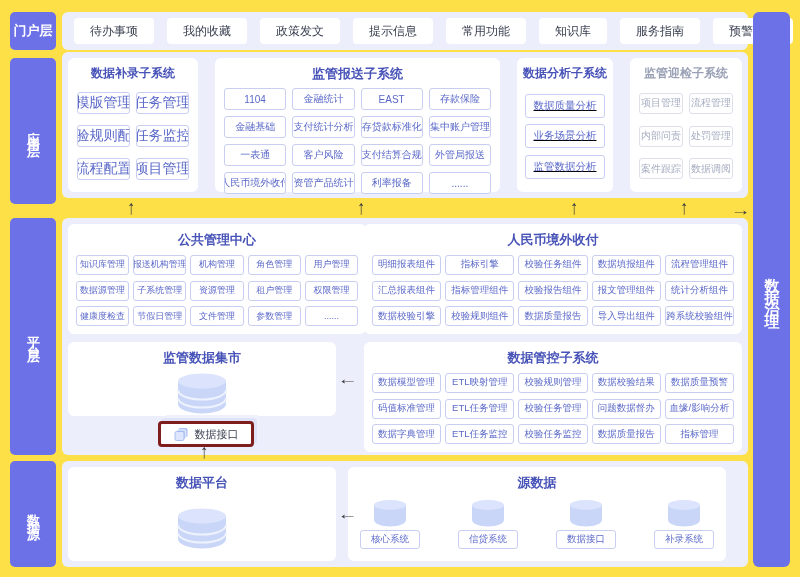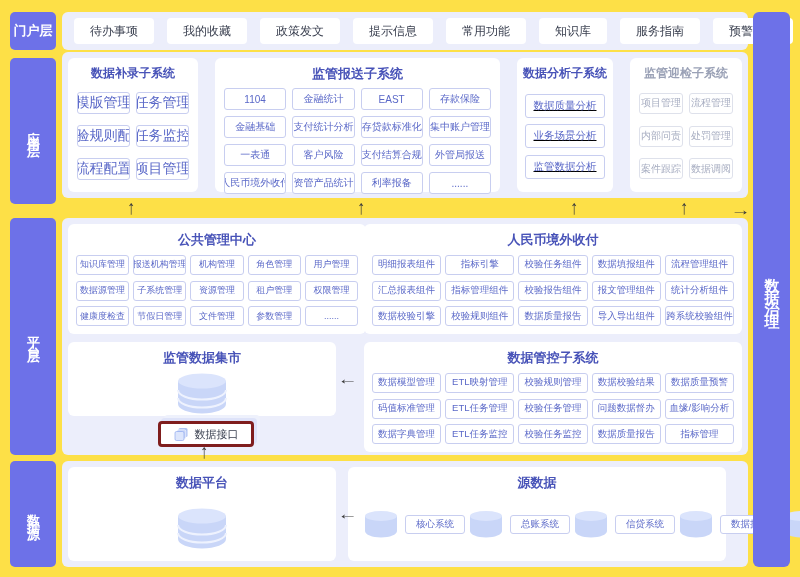--- a/index.html
+++ b/index.html
@@ -55,21 +55,21 @@
   .center-body { flex:1; display:flex; align-items:center; justify-content:center; }
 
   #iface-box { left:96px; top:203px; width:96px; height:26px; background:#fff;
                border:3px solid #7f1d1d; border-radius:4px; display:flex; align-items:center;
                justify-content:center; gap:6px; z-index:2;
                box-shadow:3px -3px 0 #DEE3F9, 6px -6px 0 #EEF1FC; }
   #iface-box .iface-text { font-size:11px; color:#3A4050; font-weight:500; }
 
   
   .src-row { flex:1; display:flex; justify-content:space-between; align-items:center; padding:0 12px 8px; }
-  .src-item { display:flex; align-items:center; gap:3px; }
+  .src-item { display:flex; flex-direction:column; align-items:center; gap:3px; }
   .src-label { height:19px; padding:0 10px; font-size:9.5px; }
 
   
   #gov-bar { position:absolute; left:753px; top:12px; width:37px; height:555px;
              background:#6D71E8; border-radius:6px; color:#fff; display:flex;
              align-items:center; justify-content:center; }
   #gov-bar span { writing-mode:vertical-lr; text-orientation:upright; letter-spacing:12px;
                   font-size:15px; font-weight:700; }
 
   
@@ -263,27 +263,20 @@
             <path d="M5 6 v15 c0 3.6 7.2 6.5 16 6.5 s16-2.9 16-6.5 V6" fill="#C9D6F8"></path>
             <ellipse cx="21" cy="6" rx="16" ry="5" fill="#DBE4FC"></ellipse>
           </svg>
           <div class="btn src-label">核心系统</div>
         </div>
         <div class="src-item">
           <svg width="42" height="28" viewBox="0 0 42 28">
             <path d="M5 6 v15 c0 3.6 7.2 6.5 16 6.5 s16-2.9 16-6.5 V6" fill="#C9D6F8"></path>
             <ellipse cx="21" cy="6" rx="16" ry="5" fill="#DBE4FC"></ellipse>
           </svg>
-          <div class="btn src-label">总账系统</div>
-        </div>
-        <div class="src-item">
-          <svg width="42" height="28" viewBox="0 0 42 28">
-            <path d="M5 6 v15 c0 3.6 7.2 6.5 16 6.5 s16-2.9 16-6.5 V6" fill="#C9D6F8"></path>
-            <ellipse cx="21" cy="6" rx="16" ry="5" fill="#DBE4FC"></ellipse>
-          </svg>
           <div class="btn src-label">信贷系统</div>
         </div>
         <div class="src-item">
           <svg width="42" height="28" viewBox="0 0 42 28">
             <path d="M5 6 v15 c0 3.6 7.2 6.5 16 6.5 s16-2.9 16-6.5 V6" fill="#C9D6F8"></path>
             <ellipse cx="21" cy="6" rx="16" ry="5" fill="#DBE4FC"></ellipse>
           </svg>
           <div class="btn src-label">数据接口</div>
         </div>
         <div class="src-item">

